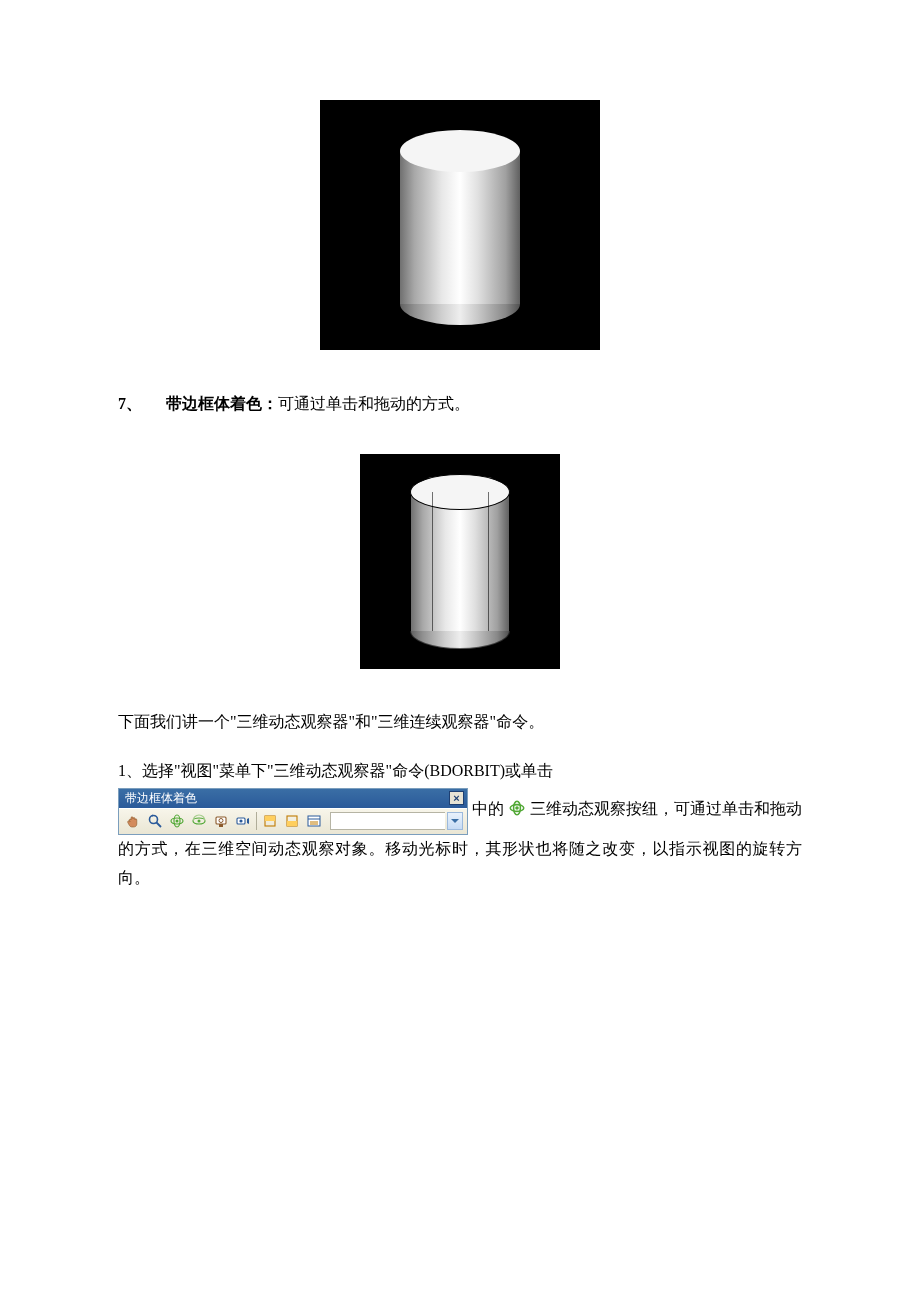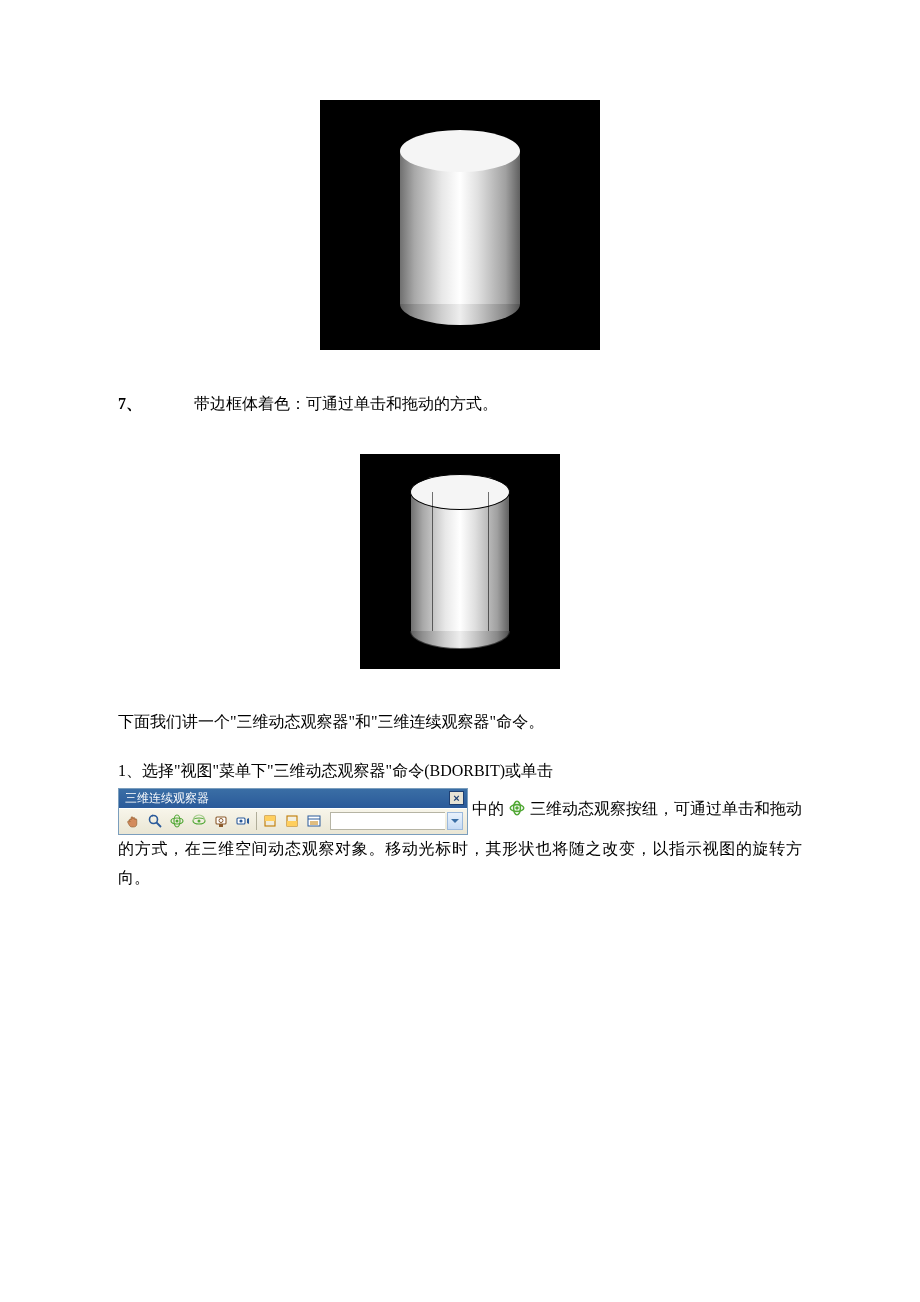--- a/index.html
+++ b/index.html
@@ -85,21 +85,21 @@
       border-left: 1px solid rgba(0,0,0,.55);
       z-index: 4;
     }
     .edge-a { left: 22%; }
     .edge-b { left: 78%; }
 
     .section-7 {
       margin: 25px 0 35px 0;
     }
     .section-7 .num { font-weight: bold; font-family: "Times New Roman", serif; }
-    .section-7 .bold-label { font-weight: normal; margin-left: 28px; }
+    .section-7 .bold-label { font-weight: bold; }
 
     .para {
       margin: 20px 0;
       text-align: justify;
     }
 
     .toolbar {
       display: inline-block;
       width: 350px;
       vertical-align: middle;
@@ -202,21 +202,21 @@
     </div>
   </div>
 </div>
 
 <p class="para">下面我们讲一个"三维动态观察器"和"三维连续观察器"命令。</p>
 
 <p class="para">
   <span>1、选择"视图"菜单下"三维动态观察器"命令(BDORBIT)或单击</span><br>
   <span class="toolbar">
     <span class="toolbar-title">
-      <span>三维连续观察器</span>
+      <span>带边框体着色</span>
       <span class="close-x">×</span>
     </span>
     <span class="toolbar-row">
       <span class="tb-icon">
         <svg viewBox="0 0 16 16">
             <path fill="#d38b5d" stroke="#8b5a2b" stroke-width=".6" d="M4 8c0-1 .5-2 1.2-2 .6 0 .8.6.8 1V5c0-.8.5-1.3 1-1.3s1 .5 1 1.3v.8c0-.8.5-1.3 1-1.3s1 .5 1 1.3v1c0-.6.4-1 .9-1s.9.5.9 1.2v4c0 2-1.5 3-3.4 3H7c-1.4 0-2.2-.8-3-2.2L2.8 9.5c-.4-.7 0-1.5.7-1.5.4 0 .8.3 1 .7L5 9V8z"></path>
           </svg>
       </span>
       <span class="tb-icon">
         <svg viewBox="0 0 16 16">

